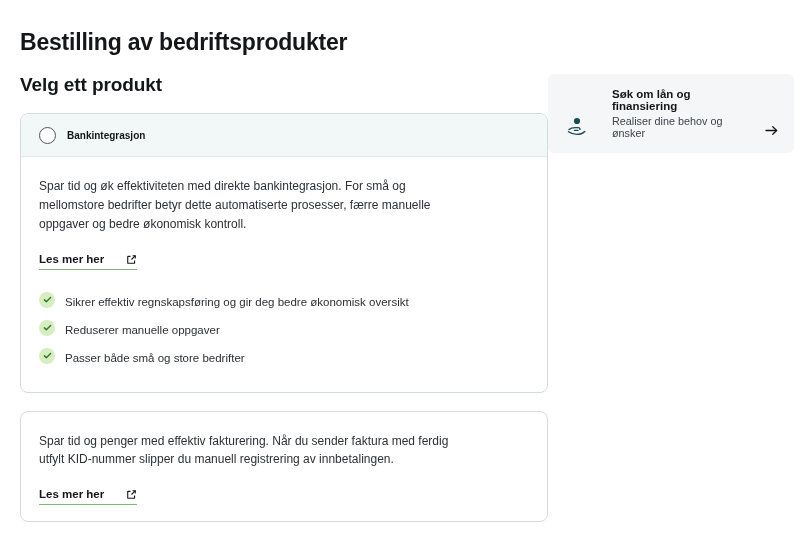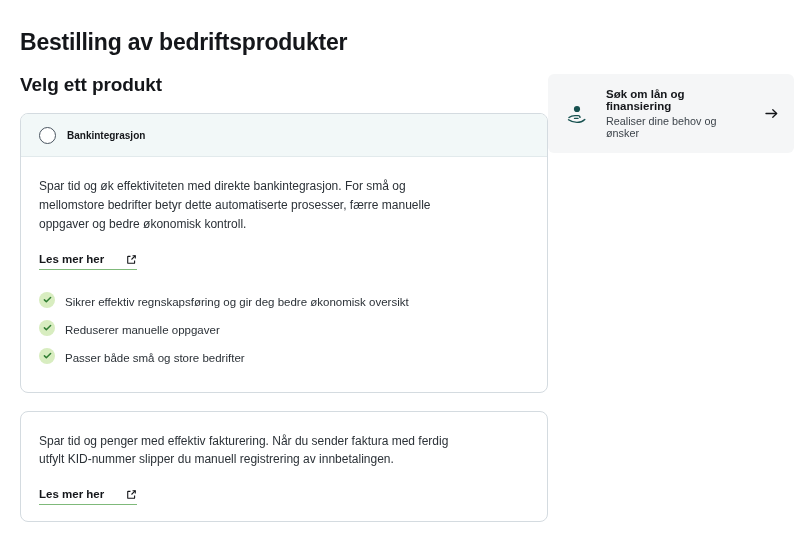--- a/index.html
+++ b/index.html
@@ -131,22 +131,22 @@
     justify-content: center;
   }
   .check svg { display: block; }
 
   
   .tile {
     background: #f5f6f7;
     border-radius: 6px;
     padding: 14px 14px 14px 16px;
     display: flex;
-    align-items: center;
-    gap: 16px;
+    align-items: flex-end;
+    gap: 22px;
     width: 246px;
     text-decoration: none;
     color: inherit;
   }
   .tile-icon {
     width: 26px;
     height: 26px;
     flex: 0 0 auto;
     display: flex;
     align-items: center;

